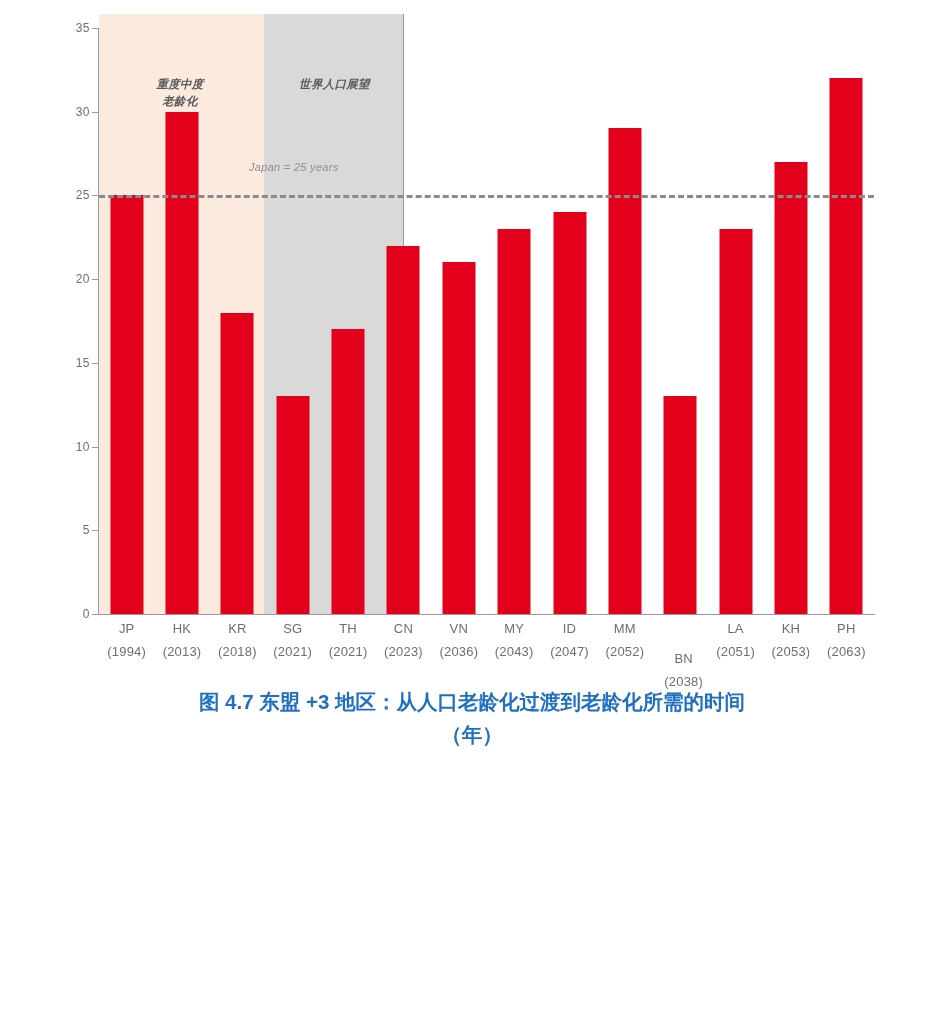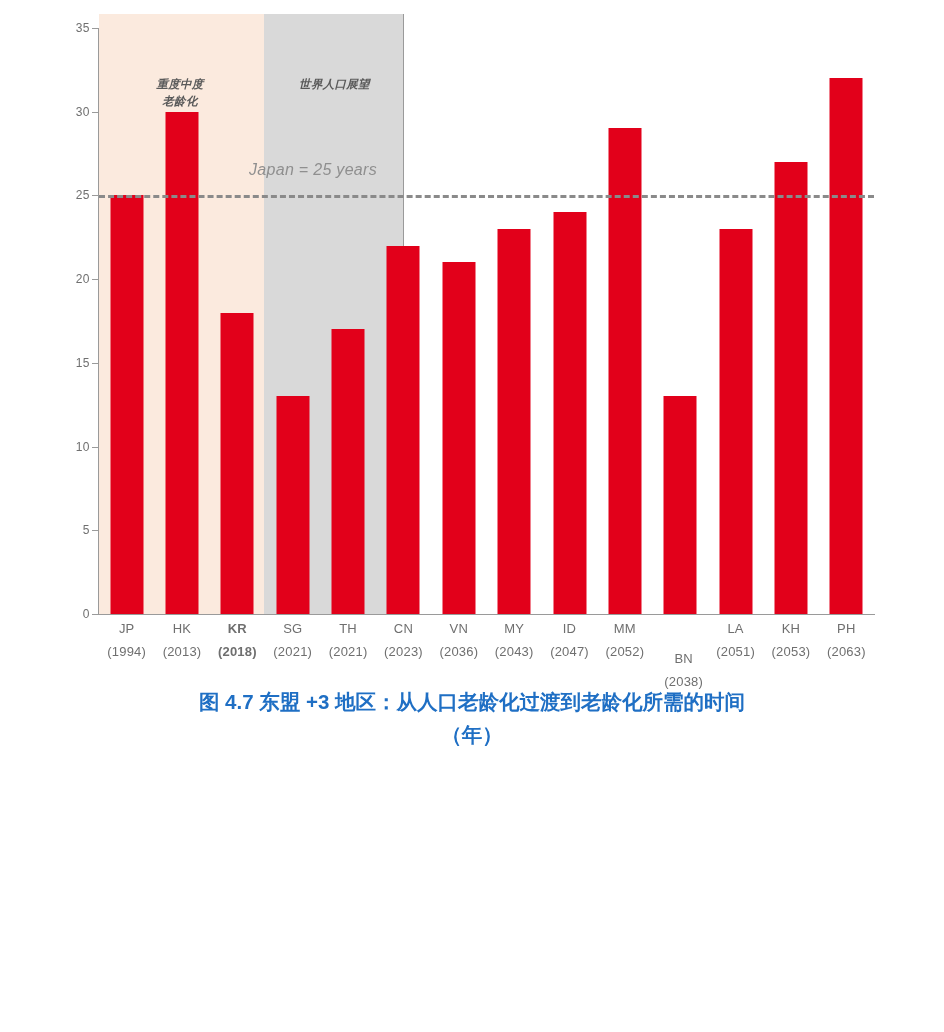--- a/index.html
+++ b/index.html
@@ -119,21 +119,21 @@
   .ref-line {
     position: absolute;
     left: 0;
     width: 775px;
     height: 0;
     border-top: 3px dashed #8a8a8a;
   }
   .ref-label {
     position: absolute;
     font-family: "Liberation Sans", sans-serif;
-    font-size: 16px;
+    font-size: 11px;
     font-style: italic;
     color: #8f8f8f;
     letter-spacing: 0.3px;
     white-space: nowrap;
   }
   .bars {
     position: absolute;
     left: 0;
     top: 0;
     width: 775px;
@@ -302,21 +302,21 @@
       <div class="axis-line-x"></div>
       <div class="x-labels" id="xLabels">
           <div class="x-label" style="left: 0px; width: 55.3571px;">
             <div>JP</div>
             <div>(1994)</div>
           </div>
           <div class="x-label" style="left: 55.3571px; width: 55.3571px;">
             <div>HK</div>
             <div>(2013)</div>
           </div>
-          <div class="x-label" style="left: 110.714px; width: 55.3571px; font-weight: bold;">
+          <div class="x-label" style="left: 110.714px; width: 55.3571px;">
             <div>KR</div>
             <div>(2018)</div>
           </div>
           <div class="x-label" style="left: 166.071px; width: 55.3571px;">
             <div>SG</div>
             <div>(2021)</div>
           </div>
           <div class="x-label" style="left: 221.429px; width: 55.3571px;">
             <div>TH</div>
             <div>(2021)</div>

